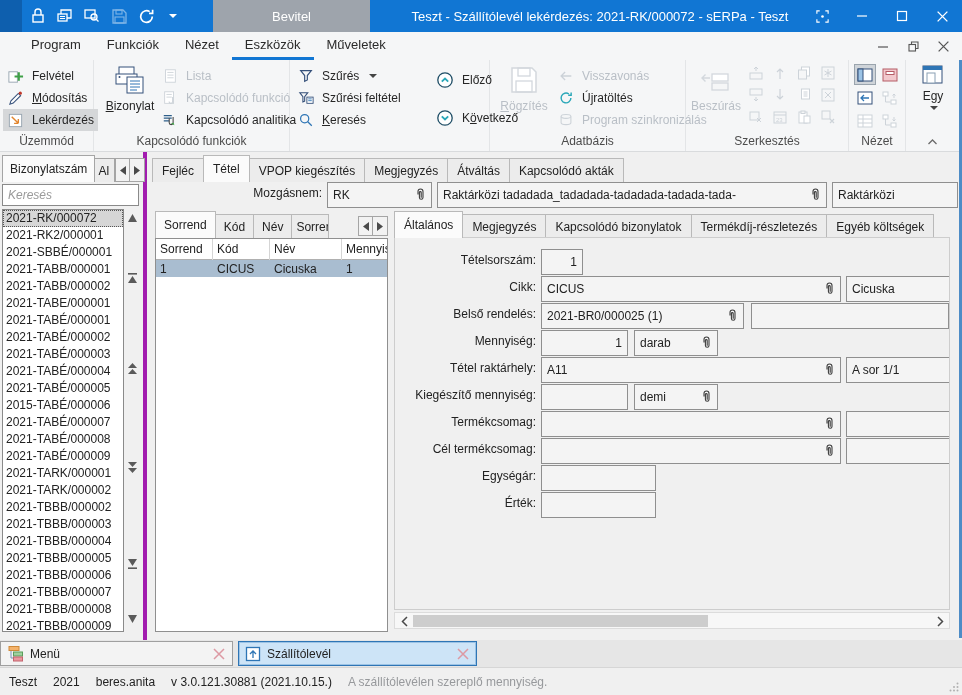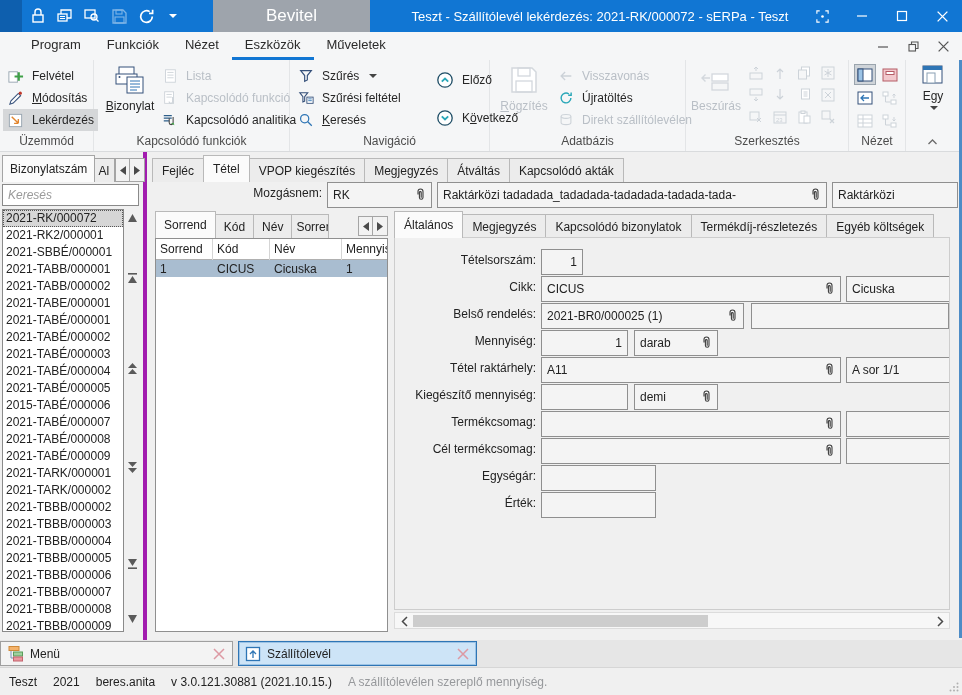--- a/index.html
+++ b/index.html
@@ -7,21 +7,21 @@
   body{font-family:"Liberation Sans",sans-serif;font-size:12px;color:#222;background:#f0f0f0;position:relative}
   svg{display:block}
 
   
   .titlebar{position:absolute;top:0;left:0;width:962px;height:32px;background:#1176d3;color:#fff}
   .sysbox{position:absolute;left:0;top:0;width:22px;height:32px;background:#0e5fae}
   .qat{position:absolute;left:28px;top:0;height:32px;display:flex;align-items:center;gap:7px}
   .tico{width:20px;height:20px;display:flex;align-items:center;justify-content:center}
   .tico.dim{opacity:.45}
   .caret-dn{width:0;height:0;border-left:4px solid transparent;border-right:4px solid transparent;border-top:4px solid #fff}
-  .ctxtab{position:absolute;left:213px;top:0;width:157px;height:32px;background:#9ea4ac;display:flex;align-items:center;justify-content:center;font-size:17px}
+  .ctxtab{position:absolute;left:213px;top:0;width:157px;height:32px;background:#9ea4ac;display:flex;align-items:center;justify-content:center;font-size:13px}
   .wtitle{position:absolute;left:385px;top:0;width:430px;height:32px;display:flex;align-items:center;justify-content:center;font-size:13px;white-space:nowrap}
   .wctl{position:absolute;right:0;top:0;height:32px;display:flex}
   .wbtn{width:40px;height:32px;display:flex;align-items:center;justify-content:center}
 
   
   .menubar{position:absolute;top:32px;left:0;width:962px;height:28px;background:#f5f6f7;display:flex;align-items:stretch;padding-left:18px}
   .mtab{display:flex;align-items:center;padding:0 13px;font-size:13px;color:#2b2b2b;border-bottom:3px solid transparent}
   .mtab.active{border-bottom:3px solid #1176d3}
   .mwctl{position:absolute;right:8px;top:0;height:28px;display:flex;gap:8px;align-items:center}
   .mwbtn{width:22px;height:22px;display:flex;align-items:center;justify-content:center}
@@ -316,21 +316,20 @@
     </div>
     <div class="ri" style="left:142px;top:47px">
       <span>
           <svg width="18" height="18" viewBox="0 0 18 18">
             <circle cx="9" cy="9" r="7.2" fill="#fff" stroke="#1f4e66" stroke-width="1.3"></circle>
             <path d="M5.8 7.3L9 10.5l3.2-3.2" fill="none" stroke="#2aa7b8" stroke-width="1.8"></path>
           </svg>
         </span>
       <span><span>K</span><u>ö</u><span>vetkező</span></span>
     </div>
-    <div class="glabel">Navigáció</div>
   </div>
 
   <div class="rgroup" style="left:490px;width:196px">
     <div class="bigbtn dis" style="left:6px;top:4px">
       <span>
           <svg width="32" height="32" viewBox="0 0 32 32">
             <path d="M4 4h20l4 4v20H4z" fill="#fff" stroke="#d3d8dd" stroke-width="1.5"></path>
             <rect x="10" y="4" width="12" height="8" fill="none" stroke="#d3d8dd" stroke-width="1.3"></rect>
             <rect x="8" y="17" width="16" height="11" fill="none" stroke="#d3d8dd" stroke-width="1.3"></rect>
           </svg>
@@ -354,21 +353,21 @@
         </span>
       <span>Újratöltés</span>
     </div>
     <div class="ri dis" style="left:64px;top:49px">
       <span>
           <svg width="16" height="16" viewBox="0 0 18 18">
             <ellipse cx="9" cy="5" rx="5.5" ry="2.2" fill="none" stroke="#ccd2d8" stroke-width="1.2"></ellipse>
             <path d="M3.5 5v7c0 1.2 2.5 2.2 5.5 2.2s5.5-1 5.5-2.2V5" fill="none" stroke="#ccd2d8" stroke-width="1.2"></path>
           </svg>
         </span>
-      <span>Direkt szállítólevélen</span>
+      <span>Program szinkronizálás</span>
     </div>
     <div class="glabel">Adatbázis</div>
   </div>
 
   <div class="rgroup" style="left:686px;width:163px">
     <div class="bigbtn dis" style="left:2px;top:4px">
       <span>
           <svg width="32" height="32" viewBox="0 0 32 32">
             <path d="M2 14h8M5.5 10.5L2 14l3.5 3.5" fill="none" stroke="#d3d8dd" stroke-width="1.4"></path>
             <rect x="12" y="10" width="16" height="7" fill="#fff" stroke="#d3d8dd" stroke-width="1.3"></rect>

